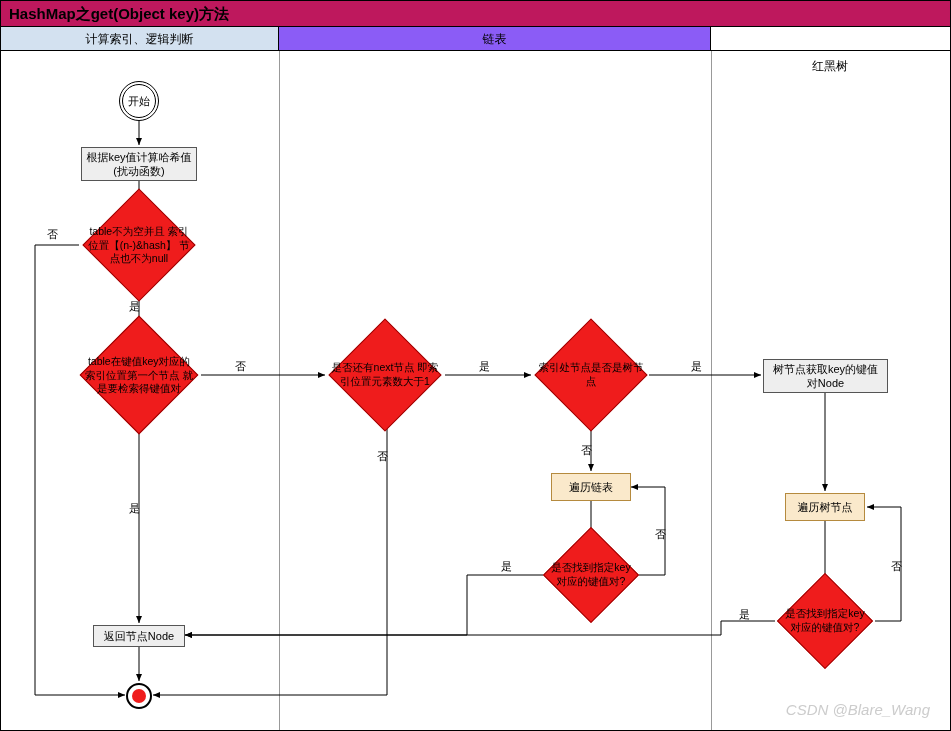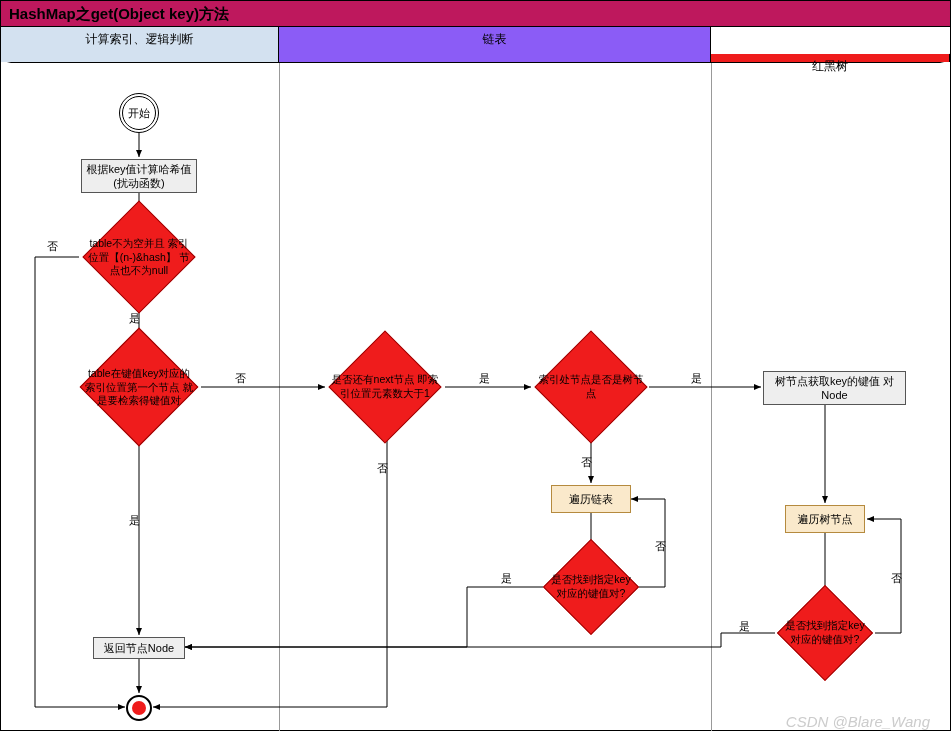--- a/index.html
+++ b/index.html
@@ -1,19 +1,19 @@
 <!DOCTYPE html>
 <html><head>
 <meta charset="utf-8">
 <style>
   * { box-sizing: border-box; }
   body { margin:0; font-family:"Microsoft YaHei",Arial,sans-serif; background:#fff; }
   .frame { width:951px; height:731px; border:1px solid #000; position:relative; }
   .title-bar { height:26px; background:#be185d; border-bottom:1px solid #000; color:#000; font-weight:bold; font-size:15px; padding:4px 8px; }
-  .lanes { display:flex; height:36px; border-bottom:1px solid #000;border-radius:10px; }
+  .lanes { display:flex; height:24px; border-bottom:1px solid #000; }
   .lane-head { text-align:center; font-size:12px; line-height:24px; border-right:1px solid #000; }
   .l1 { width:278px; background:#D3E1F0; }
   .l2 { width:432px; background:#8b5cf6; }
   .l3 { flex:1; background:#EF1C1C; color:#000000;margin-top:27px; }
   .body { position:relative; width:949px; height:679px; }
   .sep { position:absolute; top:0; bottom:0; width:0; border-left:1px solid #999; }
   .s1 { left:278px; } .s2 { left:710px; }
 
   .start { position:absolute; width:40px; height:40px; border:4px double #000; border-radius:50%; background:#fff; display:flex; align-items:center; justify-content:center; font-size:11px; }
   .end-outer { position:absolute; width:26px; height:26px; border:2px solid #000; border-radius:50%; display:flex; align-items:center; justify-content:center; }
@@ -119,21 +119,21 @@
         <div class="txt">索引处节点是否是树节点</div>
       </div>
     <div class="box cream" style="left:550px;top:422px;width:80px;height:28px">
         <span>遍历链表</span>
       </div>
     <div class="diamond" style="left:556px;top:490px;width:68px;height:68px">
         <div class="txt">是否找到指定key
 对应的键值对?</div>
       </div>
 
-    <div class="box" style="left:762px;top:308px;width:143px;height:34px">
+    <div class="box" style="left:762px;top:308px;width:125px;height:34px">
         <span>树节点获取key的键值
 对Node</span>
       </div>
     <div class="box cream" style="left:784px;top:442px;width:80px;height:28px">
         <span>遍历树节点</span>
       </div>
     <div class="diamond" style="left:790px;top:536px;width:68px;height:68px">
         <div class="txt">是否找到指定key
 对应的键值对?</div>
       </div>

